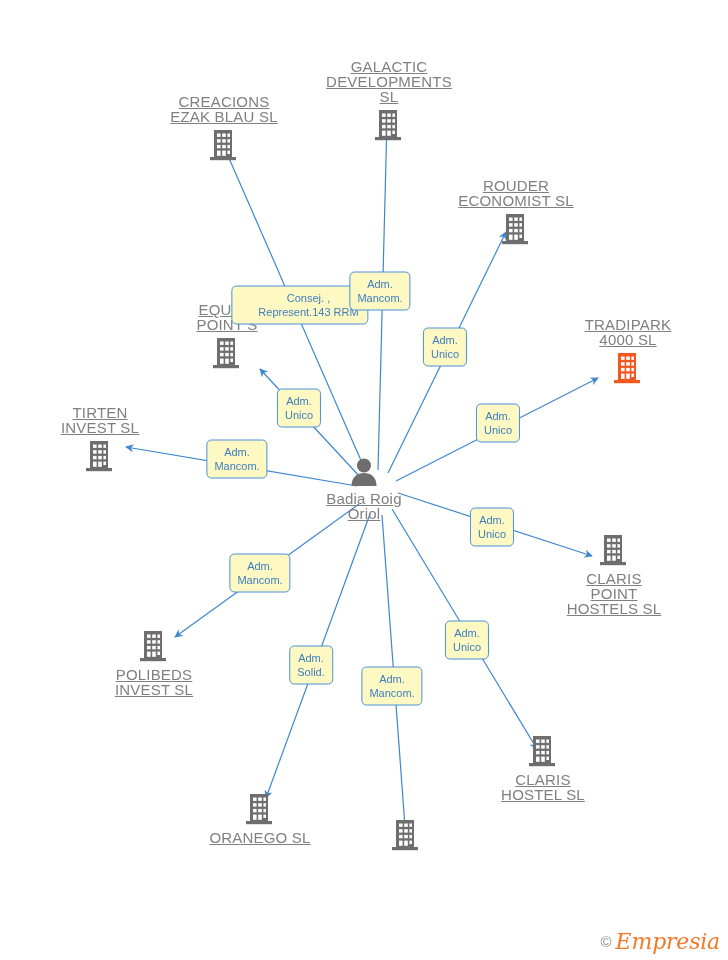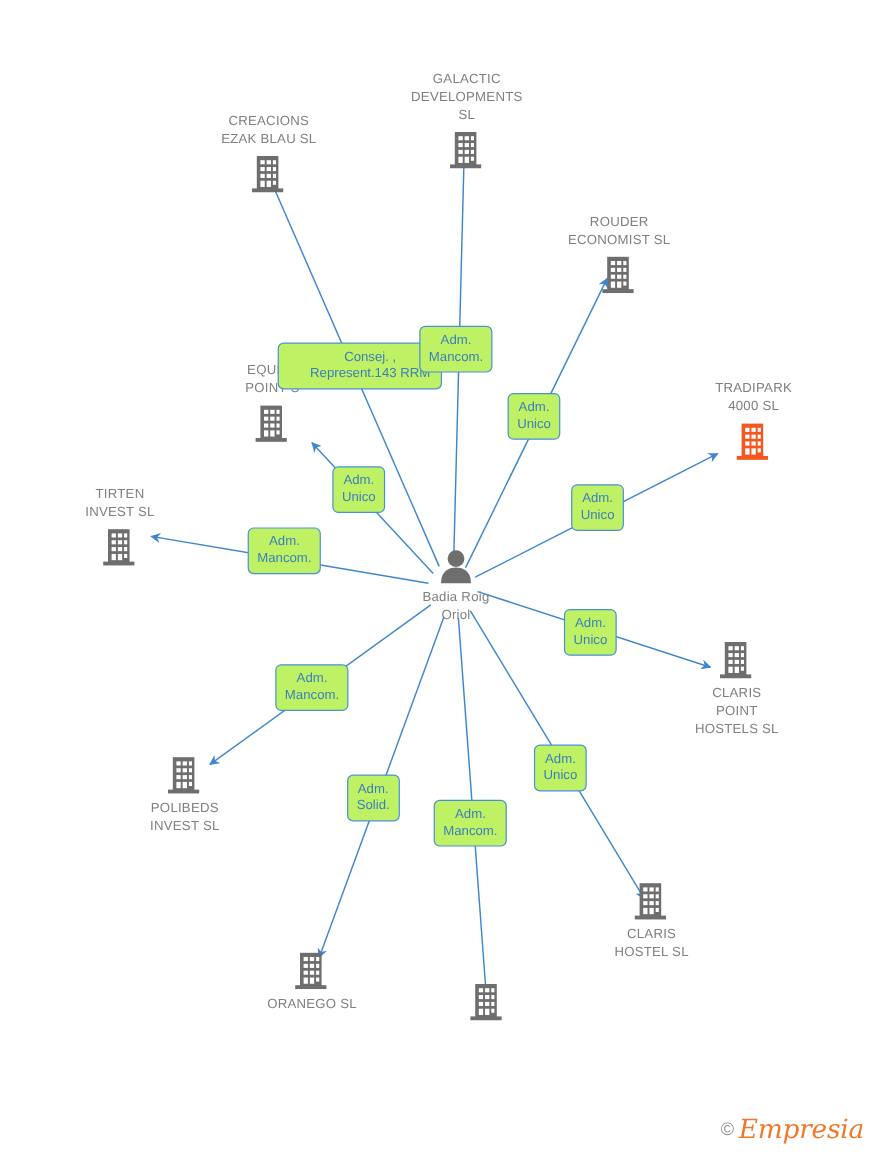--- a/index.html
+++ b/index.html
@@ -26,40 +26,41 @@
   .node {
     position: absolute;
     width: 150px;
     margin-left: -75px;
     text-align: center;
     display: flex;
     flex-direction: column;
     align-items: center;
   }
   .node-label {
-    font-size: 11px;
+    font-size: 15px;
     line-height: 15px;
     color: #808080;
     letter-spacing: 0.2px;
     white-space: pre-line;
+    text-decoration: underline;
   }
   .node-icon {
     line-height: 0;
   }
   .node.label-top .node-label { order: 1; margin-bottom: 4px; }
   .node.label-top .node-icon { order: 2; }
   .node.label-bottom .node-icon { order: 1; }
   .node.label-bottom .node-label { order: 2; margin-top: 4px; }
 
   .edge-label {
     position: absolute;
     box-sizing: border-box;
     border: 1px solid #4a90d9;
     border-radius: 5px;
-    background: #bef264;
+    background: #fef9c3;
     color: #3d7ebf;
     font-size: 11px;
     line-height: 14px;
     text-align: center;
     padding: 4px 7px 5px 7px;
     white-space: pre-line;
     transform: translate(-50%, -50%);
   }
   .edge-label.wide {
     padding: 4px 9px 5px 26px;
@@ -322,21 +323,21 @@
             <rect x="8" y="16.9" width="3.6" height="3.4" fill="#ffffff"></rect>
             <rect x="13.2" y="16.9" width="3.6" height="3.4" fill="#ffffff"></rect>
             <rect x="18.4" y="16.9" width="2.6" height="3.4" fill="#ffffff"></rect>
             <rect x="8" y="22.6" width="3.6" height="5.2" fill="#ffffff"></rect>
             <rect x="13.2" y="22.6" width="3.6" height="5.2" fill="#ffffff"></rect>
             <rect x="18.4" y="22.6" width="2.6" height="3.4" fill="#ffffff"></rect>
           </svg></div>
         <div class="node-label">POLIBEDS
 INVEST  SL</div>
       </div>
-      <div class="node label-bottom" style="left: 380px; top: 457px;">
+      <div class="node label-bottom" style="left: 364px; top: 457px;">
         <div class="node-icon"><svg width="32" height="30" viewBox="0 0 32 30" xmlns="http://www.w3.org/2000/svg">
             <circle cx="16" cy="8.5" r="7" fill="#6e6e6e"></circle>
             <path d="M3.5 29 C3.5 19.5 9.5 16 16 16 C22.5 16 28.5 19.5 28.5 29 Z" fill="#6e6e6e"></path>
           </svg></div>
         <div class="node-label">Badia Roig
 Oriol</div>
       </div>
     </div>
   <div id="labels-layer">
       <div class="edge-label wide" style="left: 300px; top: 305px;">Consej. ,

